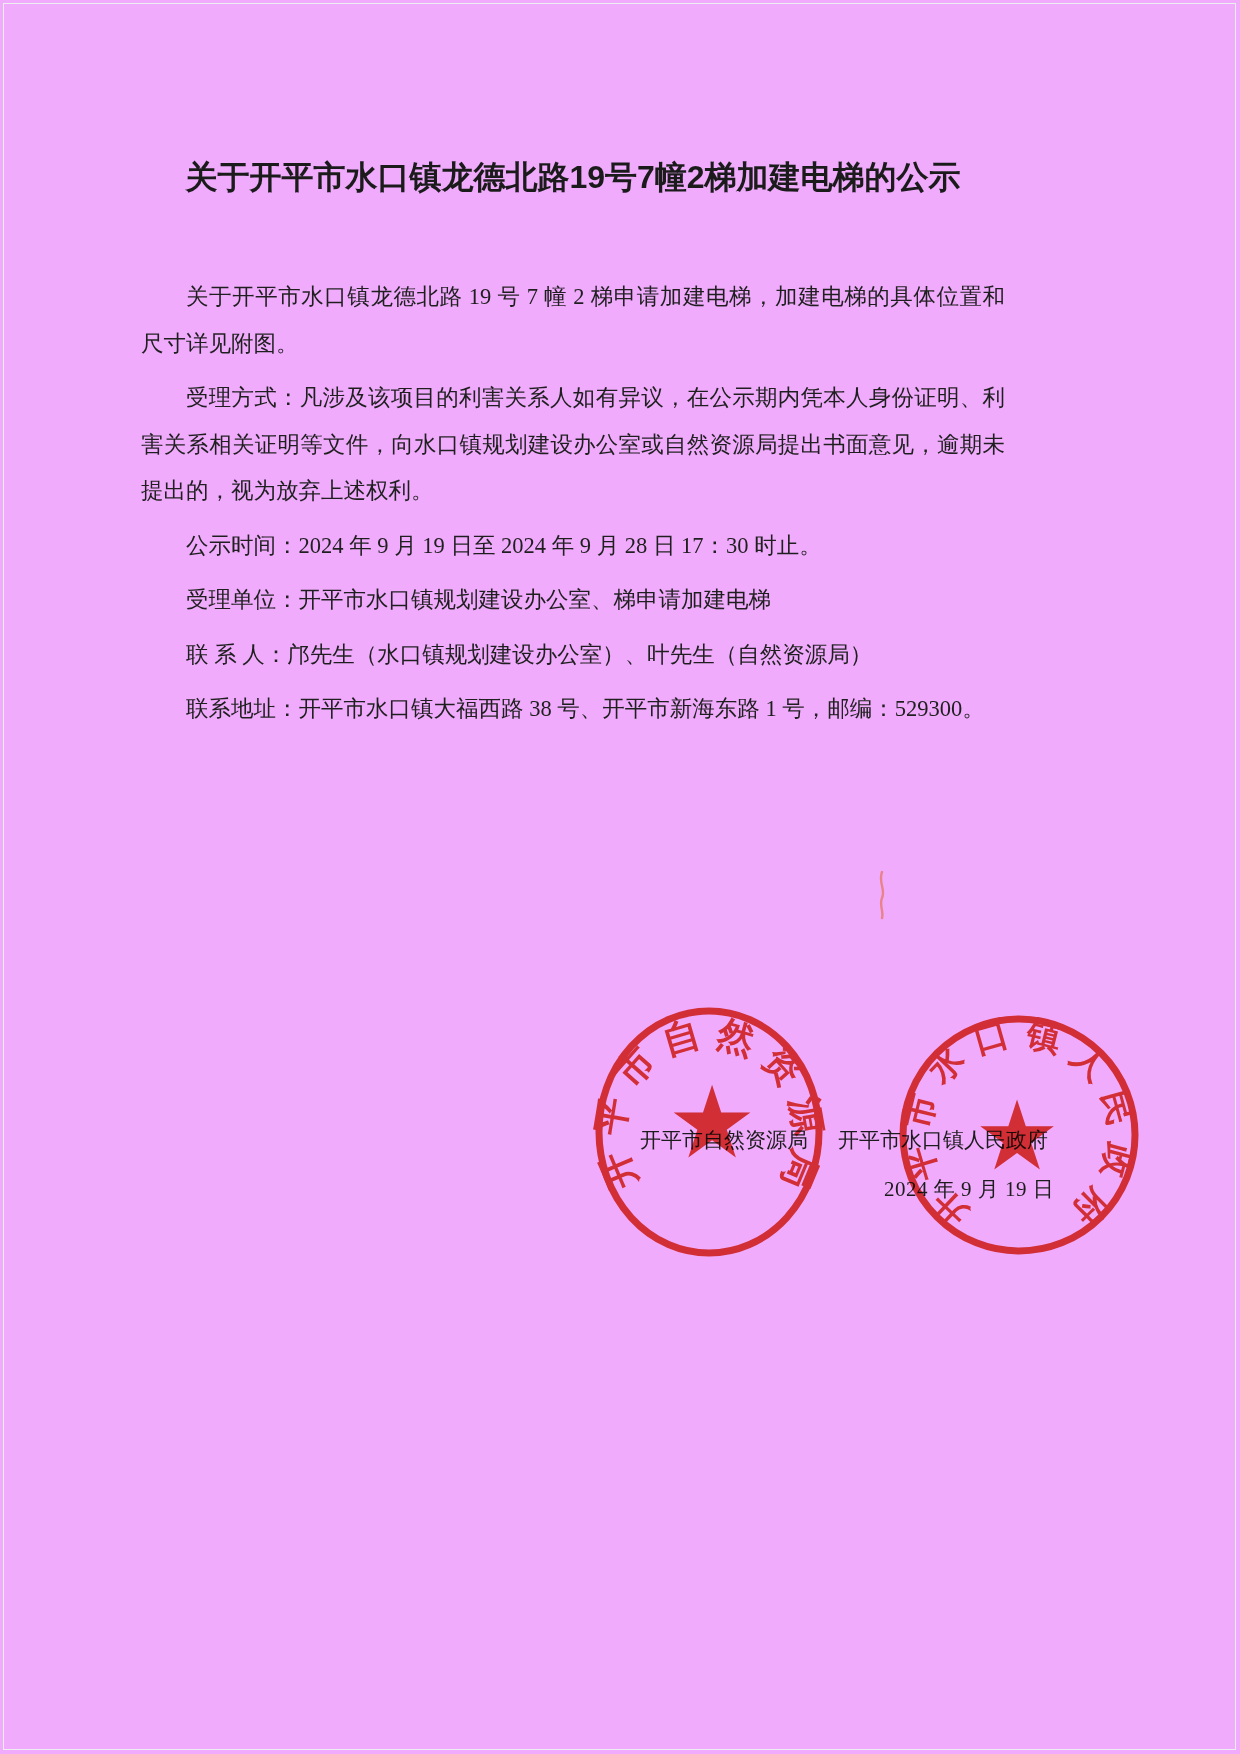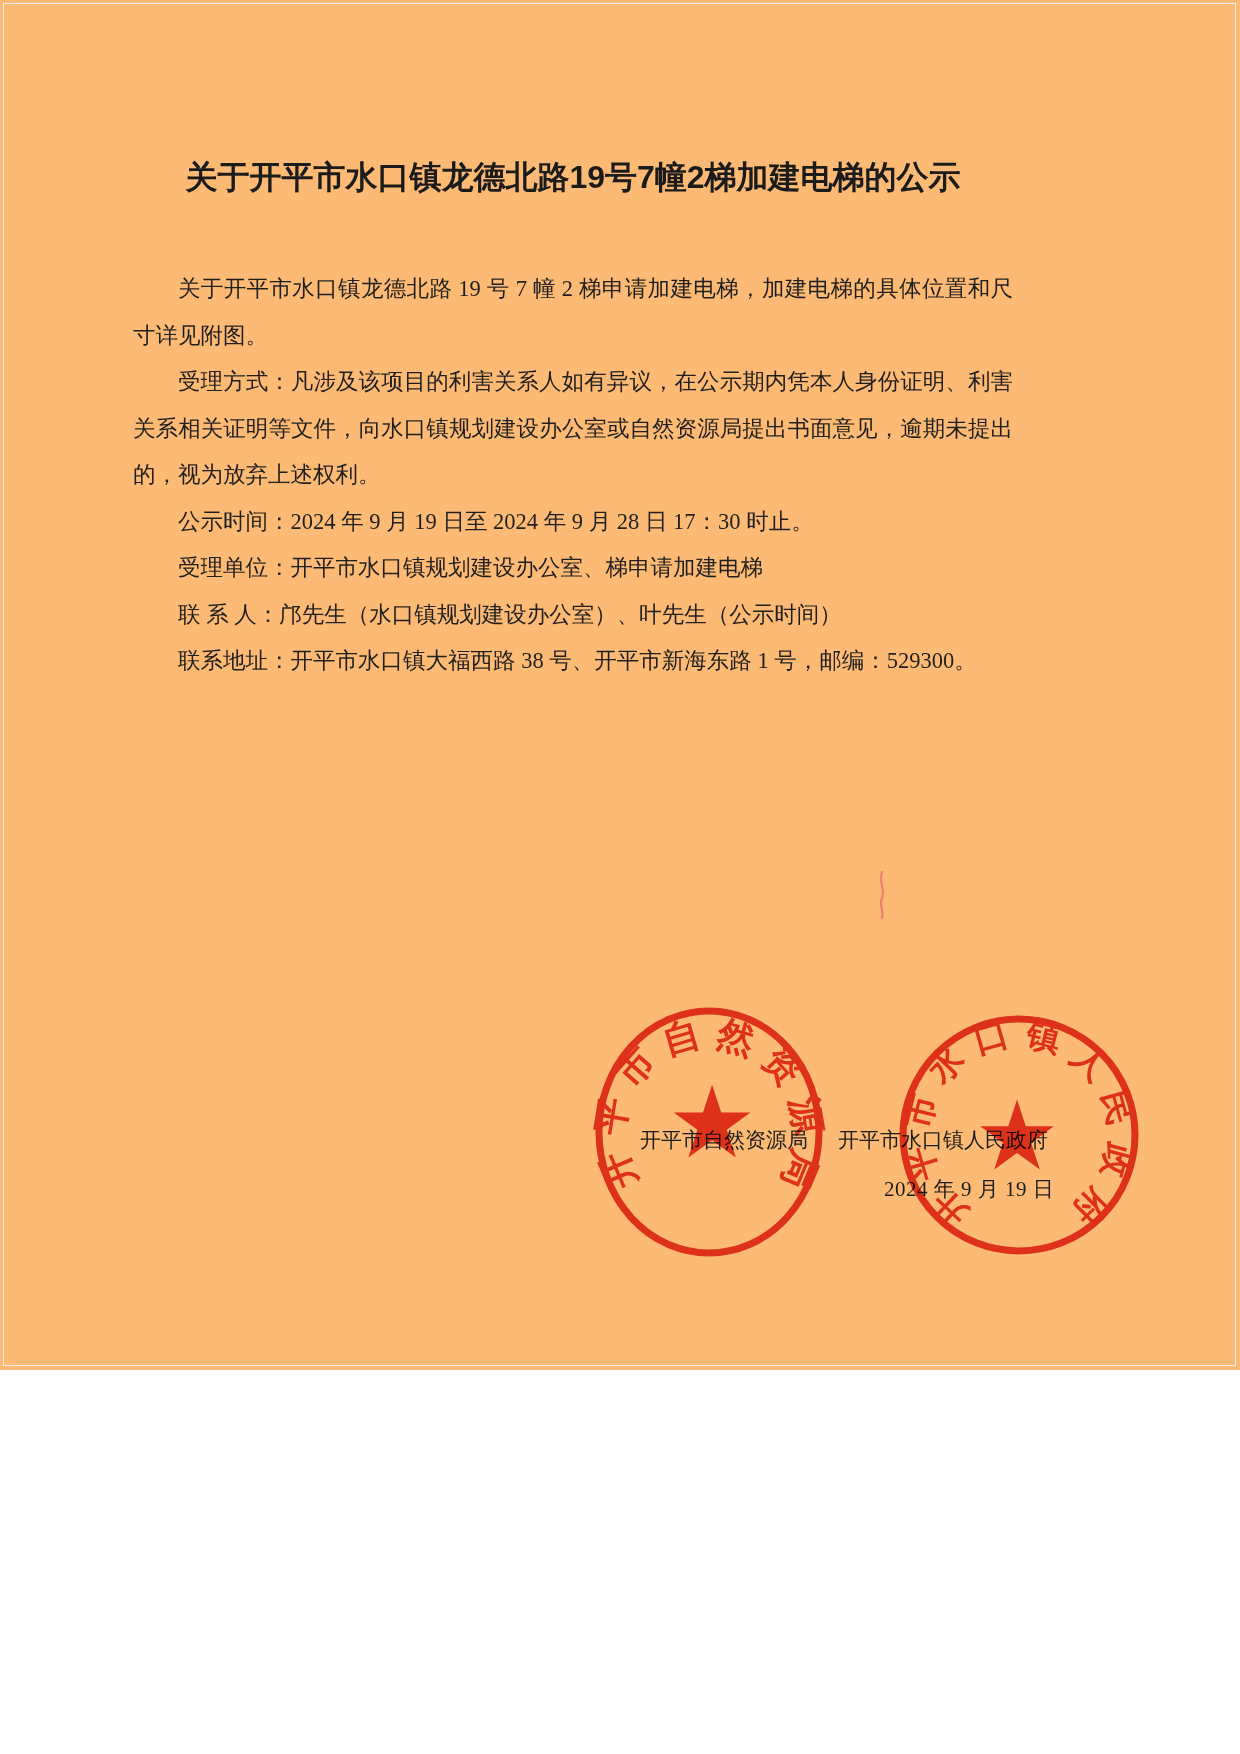--- a/index.html
+++ b/index.html
@@ -1,20 +1,20 @@
 <!DOCTYPE html>
 <html><head>
 <meta charset="utf-8">
 <style>
   html, body { margin: 0; padding: 0; background: #ffffff; }
   .page {
     position: relative;
     width: 1240px;
-    height: 1370px;
-    background: #fdba74;
+    height: 1754px;
+    background: #f0abfc;
     overflow: hidden;
     font-family: "Liberation Serif", "DejaVu Serif", serif;
     color: #1f1f1f;
   }
   .page::before {
     content: "";
     position: absolute;
     left: 3px; top: 3px; right: 4px; bottom: 4px;
     border: 1px solid #eceef0;
     pointer-events: none;
@@ -36,21 +36,21 @@
     position: absolute;
     left: 133px;
     top: 266px;
     width: 880px;
     font-size: 22.5px;
     line-height: 46.5px;
     text-align: justify;
     color: #1f1f1f;
   }
   .notice-body p {
-    margin: 0;
+    margin: 8px;
     text-indent: 2em;
   }
   .sig {
     position: absolute;
     font-size: 21px;
     color: #1c1c1c;
     white-space: nowrap;
     z-index: 2;
   }
   .sig-left  { left: 640px; top: 1126px; }
@@ -77,21 +77,21 @@
 
 <div class="page">
 
   <div class="notice-title">关于开平市水口镇龙德北路19号7幢2梯加建电梯的公示</div>
 
   <div class="notice-body">
     <p>关于开平市水口镇龙德北路 19 号 7 幢 2 梯申请加建电梯，加建电梯的具体位置和尺寸详见附图。</p>
     <p>受理方式：凡涉及该项目的利害关系人如有异议，在公示期内凭本人身份证明、利害关系相关证明等文件，向水口镇规划建设办公室或自然资源局提出书面意见，逾期未提出的，视为放弃上述权利。</p>
     <p>公示时间：2024 年 9 月 19 日至 2024 年 9 月 28 日 17：30 时止。</p>
     <p>受理单位：开平市水口镇规划建设办公室、梯申请加建电梯</p>
-    <p>联 系 人：邝先生（水口镇规划建设办公室）、叶先生（公示时间）</p>
+    <p>联 系 人：邝先生（水口镇规划建设办公室）、叶先生（自然资源局）</p>
     <p>联系地址：开平市水口镇大福西路 38 号、开平市新海东路 1 号，邮编：529300。</p>
   </div>
 
   <svg class="ink-mark" width="16" height="50" viewBox="0 0 16 50">
     <path d="M 8 2 C 4 12, 12 20, 8 28 C 5 35, 10 42, 8 48" fill="none" stroke="#e8796d" stroke-width="2.4" stroke-linecap="round"></path>
   </svg>
 
   <div class="sig sig-left">开平市自然资源局</div>
   <div class="sig sig-right">开平市水口镇人民政府</div>
   <div class="sig sig-date">2024 年 9 月 19 日</div>

